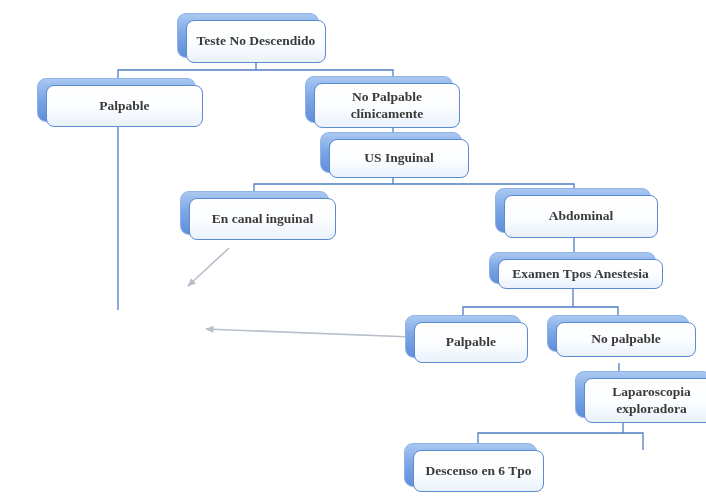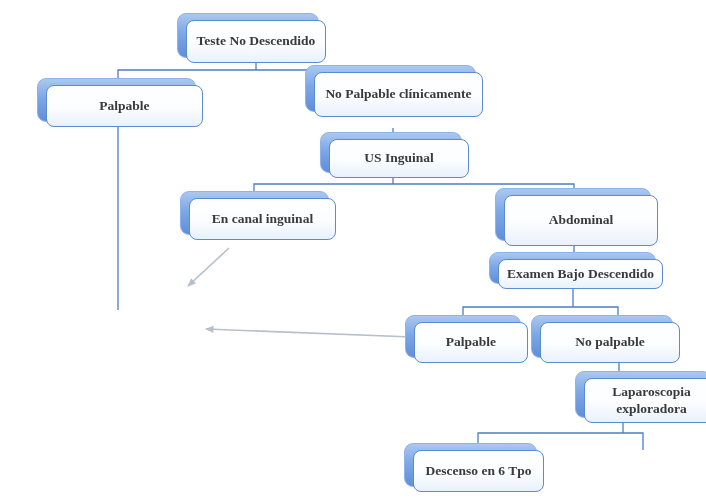--- a/index.html
+++ b/index.html
@@ -72,52 +72,52 @@
   <div class="node" style="left:170px;top:20px;width:140px;height:43px;">
     <div class="shadow"></div>
     <div class="face">Teste No Descendido</div>
   </div>
 
   <div class="node" style="left:30px;top:85px;width:157px;height:42px;">
     <div class="shadow"></div>
     <div class="face">Palpable</div>
   </div>
 
-  <div class="node" style="left:298px;top:72px;width:169px;height:45px;">
+  <div class="node" style="left:298px;top:83px;width:146px;height:45px;">
     <div class="shadow"></div>
     <div class="face">No Palpable clínicamente</div>
   </div>
 
   <div class="node" style="left:313px;top:139px;width:140px;height:39px;">
     <div class="shadow"></div>
     <div class="face">US Inguinal</div>
   </div>
 
   <div class="node" style="left:173px;top:198px;width:147px;height:42px;">
     <div class="shadow"></div>
     <div class="face">En canal inguinal</div>
   </div>
 
-  <div class="node" style="left:488px;top:195px;width:154px;height:51px;">
+  <div class="node" style="left:488px;top:195px;width:154px;height:43px;">
     <div class="shadow"></div>
     <div class="face">Abdominal</div>
   </div>
 
   <div class="node" style="left:482px;top:259px;width:165px;height:30px;">
     <div class="shadow"></div>
-    <div class="face">Examen Bajo Descendido</div>
+    <div class="face">Examen Tpos Anestesia</div>
   </div>
 
 
   <div class="node" style="left:398px;top:322px;width:114px;height:41px;">
     <div class="shadow"></div>
     <div class="face">Palpable</div>
   </div>
 
-  <div class="node" style="left:524px;top:322px;width:140px;height:41px;">
+  <div class="node" style="left:540px;top:322px;width:140px;height:35px;">
     <div class="shadow"></div>
     <div class="face">No palpable</div>
   </div>
 
   <div class="node" style="left:568px;top:378px;width:135px;height:45px;">
     <div class="shadow"></div>
     <div class="face">Laparoscopia exploradora</div>
   </div>
 
   <div class="node" style="left:397px;top:450px;width:131px;height:42px;">

